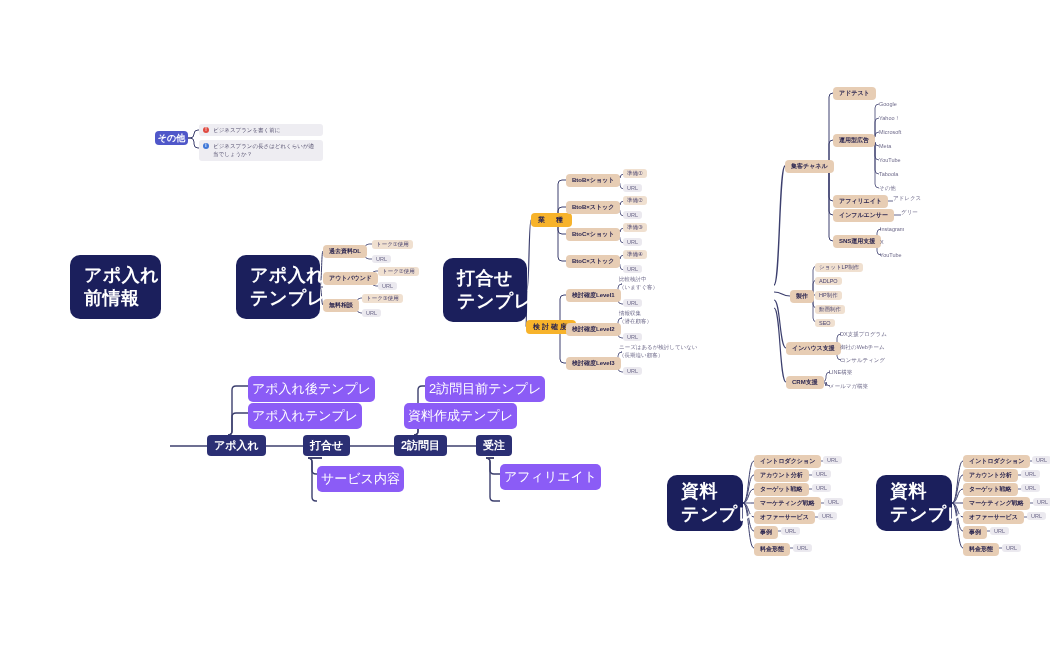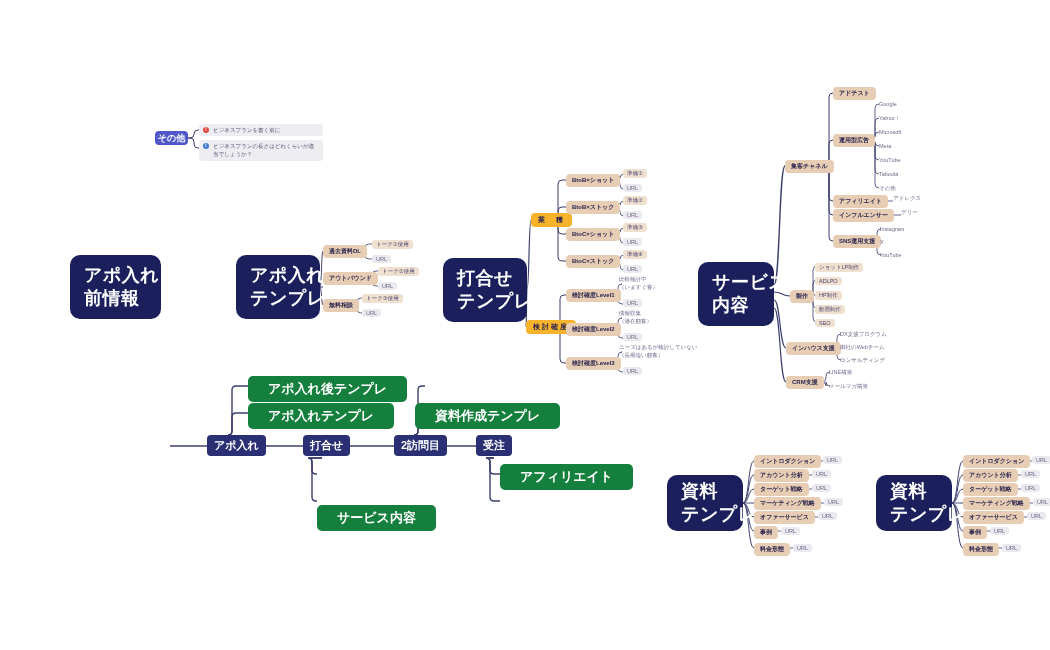--- a/index.html
+++ b/index.html
@@ -29,21 +29,21 @@
   
   .beige{background:#f0e0d0;color:#4a4470;border-radius:3px;padding:1px 4px;}
   
   .grey{background:#ebe9ef;color:#6e6a8a;border-radius:3px;padding:1px 4px;}
   
   .plain{color:#6e6a8a;}
   
   .violet{background:#4f57c9;color:#ffffff;border-radius:4px;padding:2px 7px;font-weight:bold;}
   
   .navy{background:#2b2f74;color:#ffffff;border-radius:4px;padding:3px 7px;font-weight:bold;}
-  .navy2{background:#15803d;color:#ffffff;border-radius:5px;padding:4px 20px;font-weight:bold;}
+  .navy2{background:#8b5cf6;color:#ffffff;border-radius:5px;padding:4px 4px;font-weight:normal;}
 
   .fs18{font-size:18px;}
   .fs13{font-size:13px;}
   .fs11{font-size:11px;}
   .fs9{font-size:9px;}
   .fs7{font-size:7px;}
   .fs6{font-size:6px;}
   .fs5{font-size:5.5px;}
 
   
@@ -243,26 +243,20 @@
   <div class="node tan fs6" style="left:566px;top:323px;">検討確度Level2</div>
   <div class="node plain fs5" style="left:619px;top:310px;text-align:left;justify-content:flex-start;white-space:pre;line-height:1.45;">情報収集
 （潜在顧客）</div>
   <div class="node grey fs5" style="left:623px;top:333px;">URL</div>
 
   <div class="node tan fs6" style="left:566px;top:357px;">検討確度Level3</div>
   <div class="node plain fs5" style="left:619px;top:344px;text-align:left;justify-content:flex-start;white-space:pre;line-height:1.45;">ニーズはあるが検討していない
 （長期追い顧客）</div>
   <div class="node grey fs5" style="left:623px;top:367px;">URL</div>
 
-  <div class="node root fs18" style="left:698px;top:262px;width:76px;height:64px;">
-    <span class="lines">
-      <span>サービス</span><br>
-      <span>内容</span>
-    </span>
-  </div>
 
   <div class="node tan fs6" style="left:785px;top:160px;">集客チャネル</div>
   <div class="node tan fs6" style="left:833px;top:87px;">アドテスト</div>
   <div class="node tan fs6" style="left:833px;top:134px;">運用型広告</div>
   <div class="node plain fs5" style="left:879px;top:101px;">Google</div>
   <div class="node plain fs5" style="left:879px;top:115px;">Yahoo！</div>
   <div class="node plain fs5" style="left:879px;top:129px;">Microsoft</div>
   <div class="node plain fs5" style="left:879px;top:143px;">Meta</div>
   <div class="node plain fs5" style="left:879px;top:157px;">YouTube</div>
   <div class="node plain fs5" style="left:879px;top:171px;">Taboola</div>
@@ -297,23 +291,24 @@
 
 
   <div class="node navy fs11" style="left:207px;top:435px;">アポ入れ</div>
   <div class="node navy fs11" style="left:303px;top:435px;">打合せ</div>
   <div class="node navy fs11" style="left:394px;top:435px;">2訪問目</div>
   <div class="node navy fs11" style="left:476px;top:435px;">受注</div>
 
   <div class="node navy2 fs13" style="left:248px;top:376px;">アポ入れ後テンプレ</div>
   <div class="node navy2 fs13" style="left:248px;top:403px;">アポ入れテンプレ</div>
 
-  <div class="node navy2 fs13" style="left:317px;top:505px;">サービス内容</div>
-
-  <div class="node navy2 fs13" style="left:415px;top:403px;text-align:center;">資料作成テンプレ</div>
+  <div class="node navy2 fs13" style="left:317px;top:466px;">サービス内容</div>
+
+  <div class="node navy2 fs13" style="left:425px;top:376px;">2訪問目前テンプレ</div>
+  <div class="node navy2 fs13" style="left:404px;top:403px;text-align:center;">資料作成テンプレ</div>
 
   <div class="node navy2 fs13" style="left:500px;top:464px;">アフィリエイト</div>
 
   <div class="node root fs18" style="left:667px;top:475px;width:76px;height:56px;">
     <span class="lines">
       <span>資料</span><br>
       <span>テンプレ</span>
     </span>
   </div>
   <div class="node tan fs6" style="left:754px;top:455px;">イントロダクション</div>

